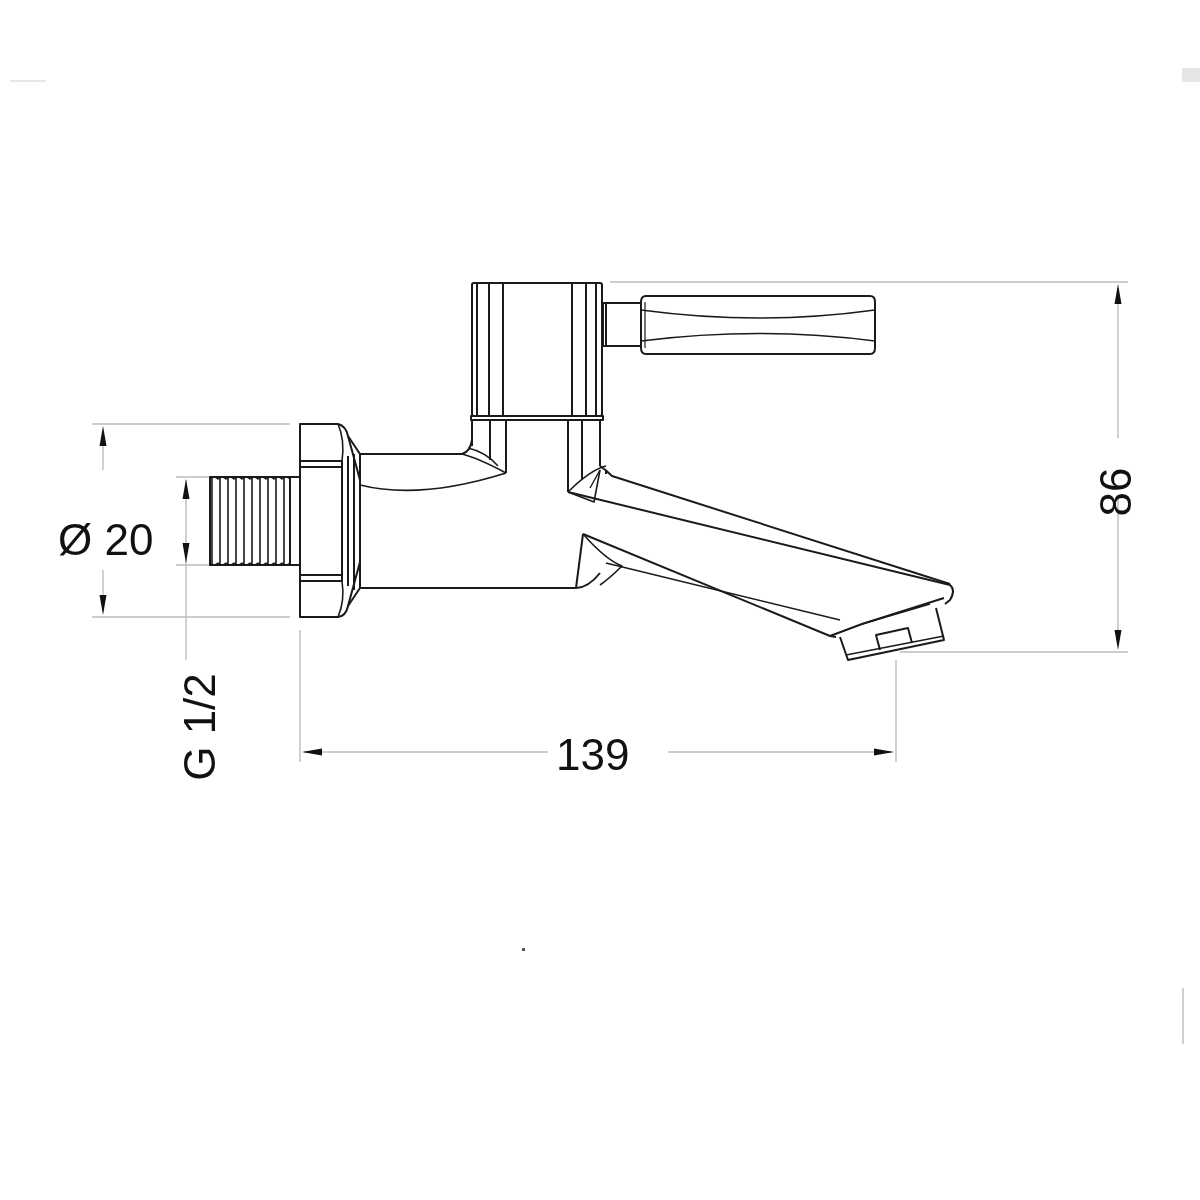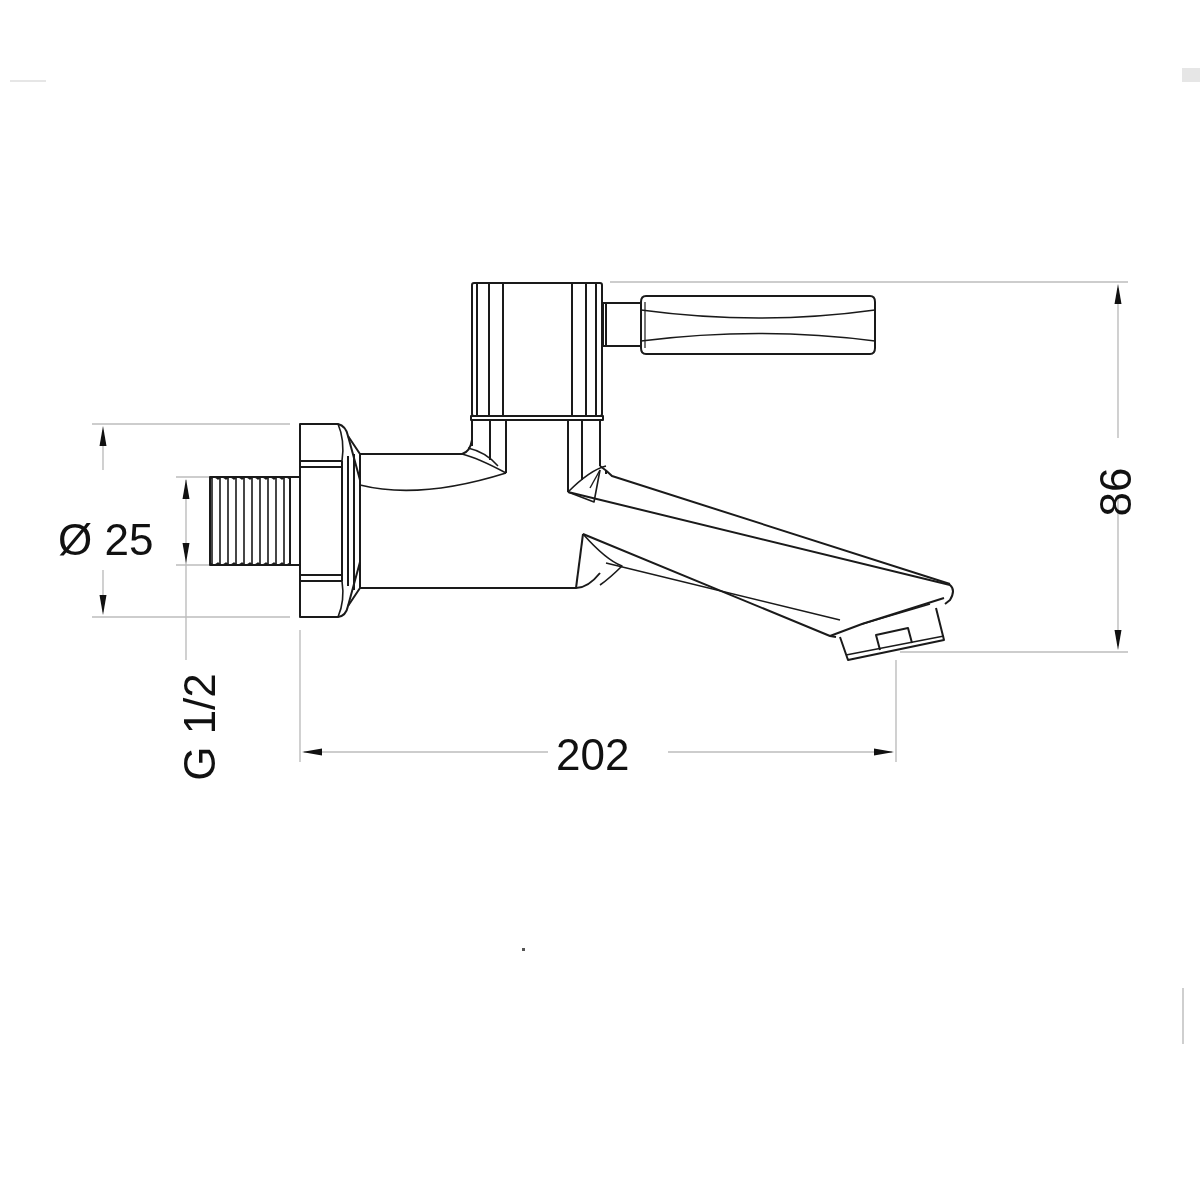--- a/index.html
+++ b/index.html
@@ -151,17 +151,17 @@
     </g>
   </svg>
 
   
   <div class="artifact" style="left:10px;top:80px;width:36px;height:2px;"></div>
   <div class="artifact" style="left:1182px;top:68px;width:18px;height:14px;"></div>
   <div class="artifact" style="left:1182px;top:988px;width:2px;height:56px;background:#cfcfcf;"></div>
   <div class="artifact" style="left:522px;top:948px;width:3px;height:3px;background:#555;"></div>
 
   
-  <div class="dim-label lbl-dia">Ø 25</div>
+  <div class="dim-label lbl-dia">Ø 20</div>
   <div class="dim-label lbl-thread">G 1/2</div>
-  <div class="dim-label lbl-width">202</div>
+  <div class="dim-label lbl-width">139</div>
   <div class="dim-label lbl-height">86</div>
 </div>
 
 </body></html>

